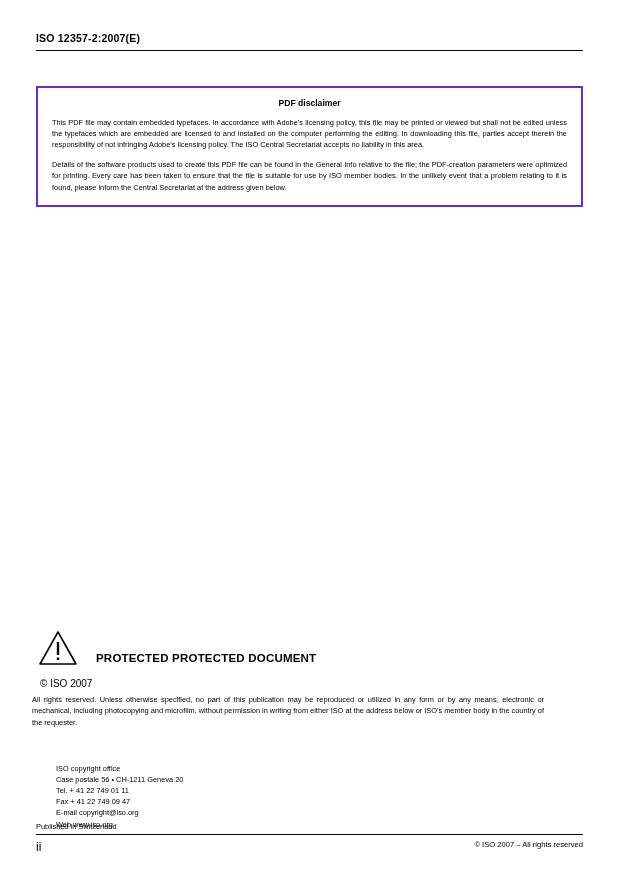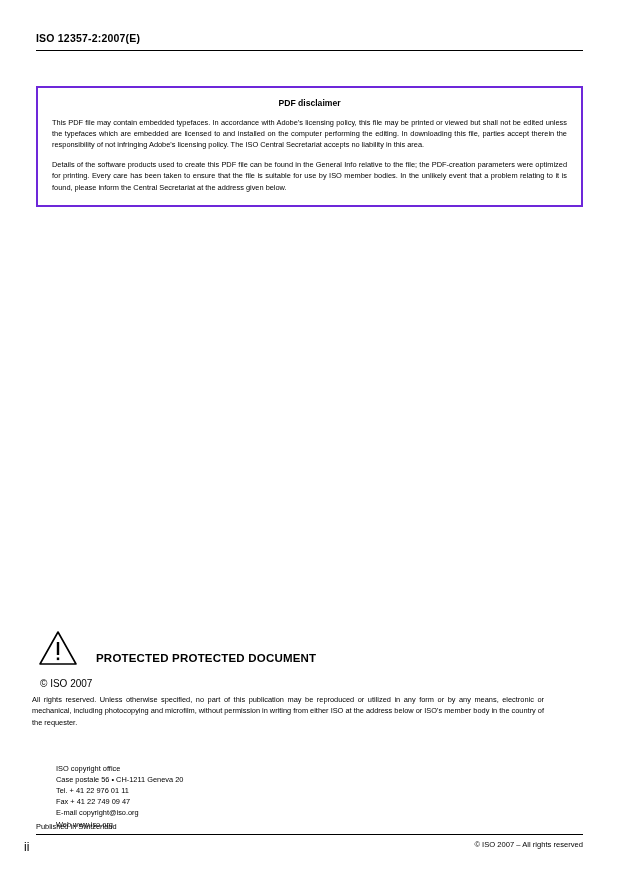--- a/index.html
+++ b/index.html
@@ -117,21 +117,21 @@
   .footer-rule {
     position: absolute;
     left: 36px;
     top: 834px;
     width: 547px;
     height: 1px;
     background: #000000;
   }
   .footer-left {
     position: absolute;
-    left: 24px;
+    left: 36px;
     top: 840px;
     font-size: 12px;
   }
   .footer-right {
     position: absolute;
     right: 36px;
     top: 840px;
     font-size: 7.6px;
     text-align: center;
   }
@@ -158,21 +158,21 @@
     </svg>
   </div>
 
   <div class="copyright-heading">PROTECTED PROTECTED DOCUMENT</div>
   <div class="copyright-year">©  ISO 2007</div>
   <div class="rights-text">All rights reserved. Unless otherwise specified, no part of this publication may be reproduced or utilized in any form or by any means, electronic or mechanical, including photocopying and microfilm, without permission in writing from either ISO at the address below or ISO's member body in the country of the requester.</div>
 
   <div class="address-block">
     <div>ISO copyright office</div>
     <div>Case postale 56 • CH-1211 Geneva 20</div>
-    <div>Tel.  + 41 22 976 01 11</div>
+    <div>Tel.  + 41 22 749 01 11</div>
     <div>Fax  + 41 22 749 09 47</div>
     <div>E-mail  copyright@iso.org</div>
     <div>Web  www.iso.org</div>
   </div>
 
   <div class="published">Published in Switzerland</div>
 
   <div class="footer-rule"></div>
   <div class="footer-left">ii</div>
   <div class="footer-right">© ISO 2007 – All rights reserved</div>

